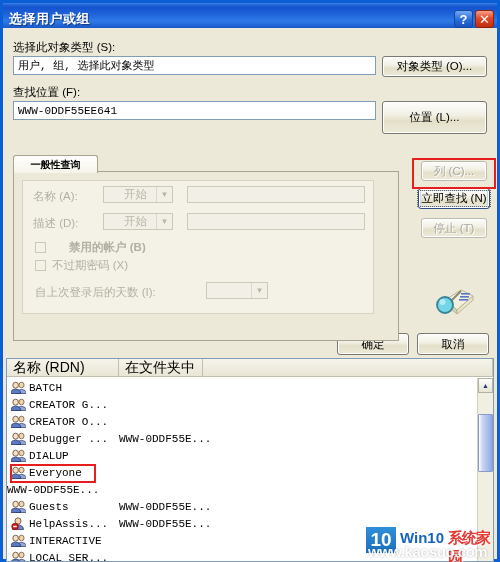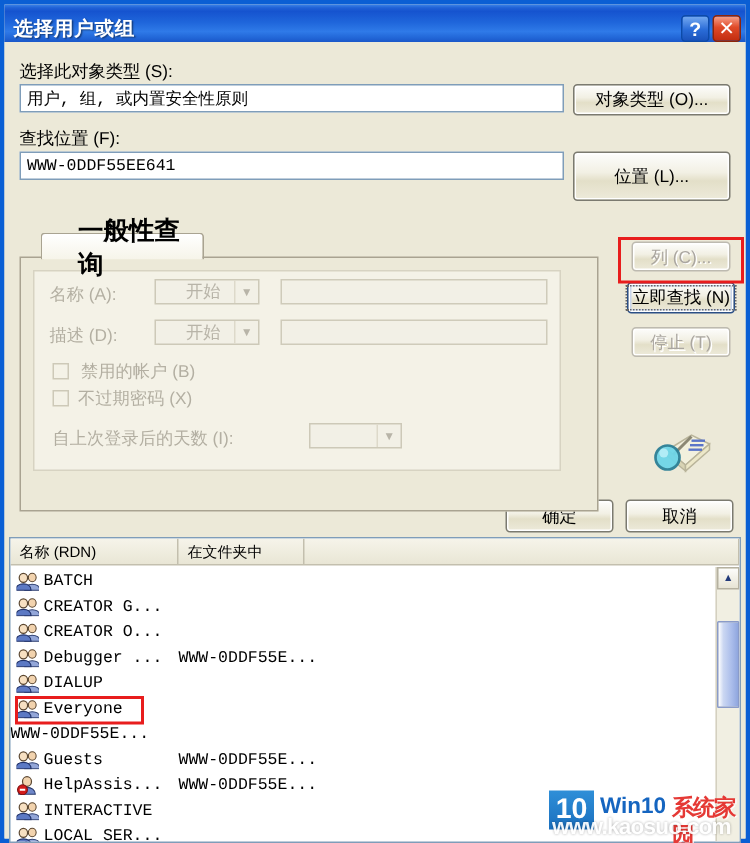--- a/index.html
+++ b/index.html
@@ -56,28 +56,27 @@
     border:1px solid #7b7a70;border-radius:3px;
     box-sizing:border-box;
     display:flex;align-items:center;justify-content:center;
     font-size:11.5px;color:#000;white-space:nowrap;
     box-shadow:inset 0 0 0 1px #ffffff;
   }
   .btn.disabled{color:#aaa6a0;text-shadow:1px 1px 0 #fff;border-color:#bdbab0;}
   .btn.focus{border:1px solid #2b4f86;box-shadow:inset 0 0 0 1px #fff,inset 0 0 0 2px #c9d5ea;}
   .btn .inner-dot{outline:1px dotted #666;padding:0 3px;}
   .tab{
-    position:absolute;left:24px;top:127px;width:83px;height:17px;
+    position:absolute;left:10px;top:127px;width:83px;height:17px;
     background:linear-gradient(180deg,#ffffff,#f6f4e9);
     border:1px solid #a9a391;border-bottom:none;
     border-radius:3px 3px 0 0;
     display:flex;align-items:center;justify-content:center;
-    font-size:17px;font-weight:bold;color:#000;
+    font-size:10px;font-weight:bold;color:#000;
     z-index:3;
-    padding-left:24px;
   }
   .tabpanel{
     position:absolute;left:10px;top:143px;width:386px;height:170px;
     background:#ece9d8;border:1px solid #a9a391;
     box-sizing:border-box;z-index:2;
   }
   .inner-sunken{
     position:absolute;left:8px;top:8px;width:352px;height:134px;
     background:#f4f2e7;border:1px solid #d7d3c2;box-sizing:border-box;
   }
@@ -105,21 +104,21 @@
     background:#fff;border:1px solid #7f9db9;box-sizing:border-box;
     overflow:hidden;
   }
   .lhead{
     height:18px;background:linear-gradient(180deg,#f6f4ea,#e9e6d5);
     border-bottom:1px solid #c3bfae;display:flex;box-sizing:border-box;
   }
   .lhead .hc{
     border-right:1px solid #c3bfae;box-sizing:border-box;
     display:flex;align-items:center;padding-left:6px;
-    font-size:10px;color:#000;white-space:nowrap;
+    font-size:14px;color:#000;white-space:nowrap;
   }
   .lrow{
     height:17px;display:flex;align-items:flex-end;
     font-family:"Liberation Mono","DejaVu Sans Mono",monospace;
     font-size:11px;color:#000;
   }
   .lrow .c1{width:112px;display:flex;align-items:center;padding-left:4px;box-sizing:border-box;white-space:nowrap;}
   .lrow .c2{width:140px;white-space:nowrap;}
   .ico{width:15px;height:13px;margin-right:3px;flex:0 0 auto;position:relative;}
   
@@ -176,21 +175,21 @@
     <span class="title-text">选择用户或组</span>
     <div class="tb-btns">
       <div class="tb-btn tb-help">?</div>
       <div class="tb-btn tb-close">✕</div>
     </div>
   </div>
 
   <div class="client">
 
     <div class="lbl" style="position:absolute;left:10px;top:12px;">选择此对象类型 (S):</div>
-    <div class="txtbox" style="position:absolute;left:10px;top:28px;width:363px;height:19px;">用户, 组, 或内置安全性原则</div>
+    <div class="txtbox" style="position:absolute;left:10px;top:28px;width:363px;height:19px;">用户, 组, 选择此对象类型</div>
     <div class="btn" style="position:absolute;left:379px;top:28px;width:105px;height:21px;">对象类型 (O)...</div>
 
     <div class="lbl" style="position:absolute;left:10px;top:57px;">查找位置 (F):</div>
     <div class="txtbox" style="position:absolute;left:10px;top:73px;width:363px;height:19px;">WWW-0DDF55EE641</div>
     <div class="btn" style="position:absolute;left:379px;top:73px;width:105px;height:33px;">位置 (L)...</div>
 
     <div class="tab">一般性查询</div>
     <div class="tabpanel">
       <div class="inner-sunken">
 
@@ -203,21 +202,21 @@
 
         <div class="graytxt" style="position:absolute;left:10px;top:35px;">描述 (D):</div>
         <div class="combo" style="position:absolute;left:80px;top:32px;width:70px;">
           <span>开始</span>
           <span class="arrowbox">▼</span>
         </div>
         <div class="grayfield" style="position:absolute;left:164px;top:32px;width:178px;"></div>
 
         <div style="position:absolute;left:12px;top:59px;">
           <span class="chk"></span>
-          <span class="graytxt" style="margin-left:5px;">禁用的帐户 (B)</span>
+          <span class="graytxt" style="margin-left:20px;font-weight:bold;">禁用的帐户 (B)</span>
         </div>
         <div style="position:absolute;left:12px;top:77px;">
           <span class="chk"></span>
           <span class="graytxt" style="margin-left:3px;">不过期密码 (X)</span>
         </div>
 
         <div class="graytxt" style="position:absolute;left:12px;top:104px;">自上次登录后的天数 (I):</div>
         <div class="combo" style="position:absolute;left:183px;top:101px;width:62px;">
           <span></span>
           <span class="arrowbox">▼</span>

